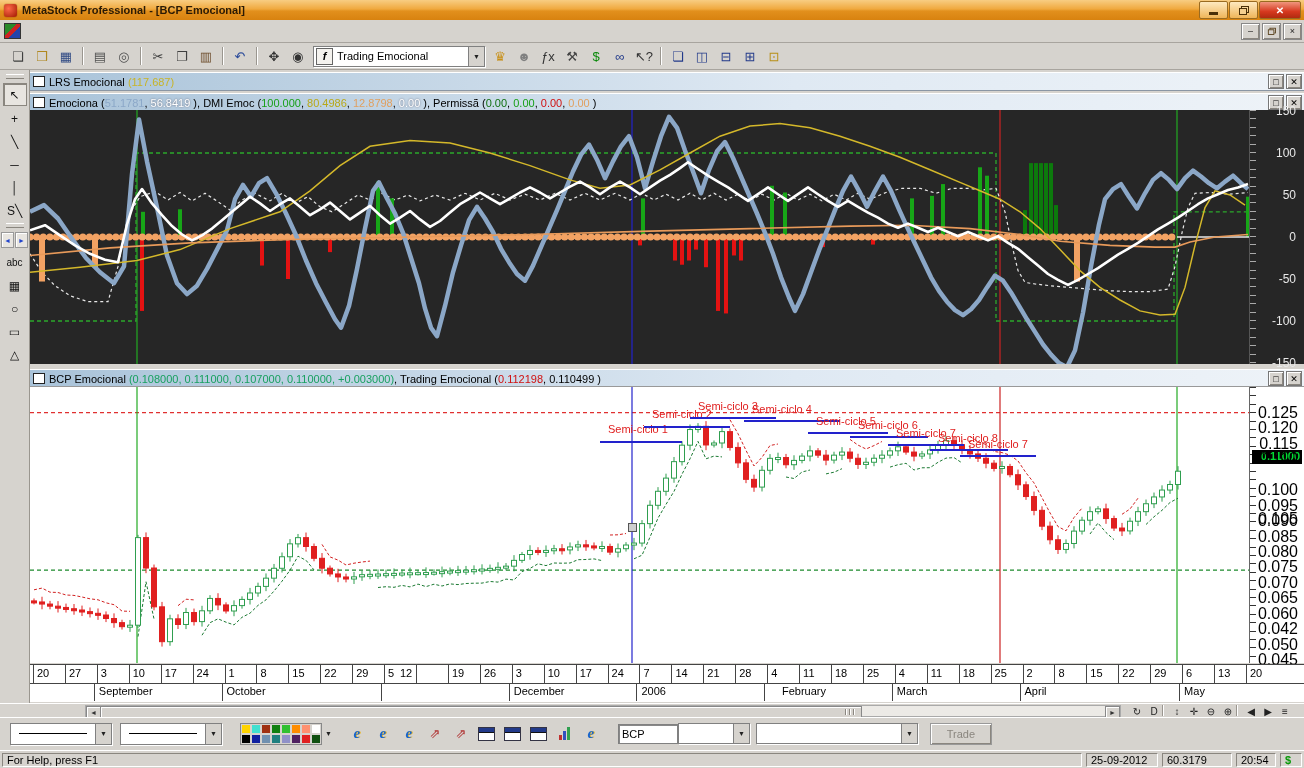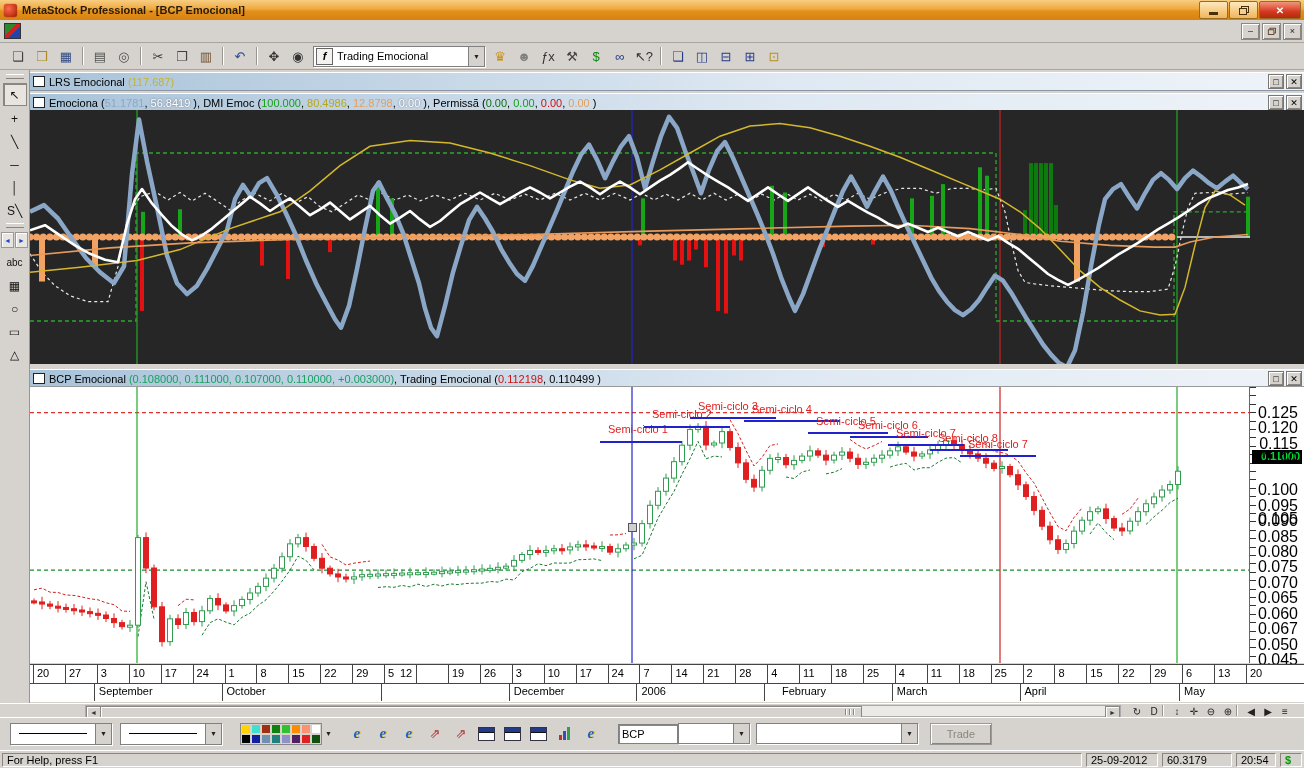--- a/index.html
+++ b/index.html
@@ -291,20 +291,30 @@
             <rect x="9" y="127" width="6" height="44.51999999999998" fill="#f2a263"></rect>
             <rect x="62" y="127" width="6" height="30.24000000000001" fill="#f2a263"></rect>
             <rect x="1044" y="127" width="6" height="44.51999999999998" fill="#f2a263"></rect>
             <line x1="0" y1="127" x2="1147" y2="127" stroke="#f2a263" stroke-width="7" stroke-dasharray="0.1 6.5" stroke-linecap="round"></line>
             <line x1="1147" y1="127" x2="1220" y2="127" stroke="#e8e8e8" stroke-width="1.4"></line>
             <polyline points="0,101.8 14,95.1 28,108.5 42,128.7 56,148.0 70,162.3 84,173.2 94,156.4 102,64.0 109,9.4 117,51.4 127,97.6 137,145.5 147,173.2 157,184.1 167,175.7 177,158.9 187,139.6 197,120.3 205,89.2 213,74.9 221,86.7 229,73.2 237,68.2 246,83.3 256,103.5 266,125.3 276,150.5 286,173.2 296,192.5 305,209.3 311,217.7 319,195.9 327,158.9 335,118.6 343,80.8 349,72.4 357,88.4 365,103.5 373,122.8 381,148.0 389,173.2 395,198.4 401,217.7 407,226.1 415,195.9 423,162.3 431,135.4 439,110.2 447,96.8 455,108.5 463,122.0 471,138.8 479,152.2 487,164.0 495,170.7 503,155.6 511,137.1 519,118.6 527,100.1 535,80.8 543,61.5 551,44.7 559,34.6 567,49.7 575,68.2 583,51.4 591,36.3 599,26.2 607,47.2 615,78.3 623,51.4 631,26.2 639,6.9 647,17.8 655,40.5 663,61.5 671,83.3 679,59.8 687,41.3 695,32.1 703,48.0 711,66.5 719,85.0 727,103.5 735,122.8 743,143.8 751,167.3 759,187.5 765,200.9 773,184.1 781,162.3 789,140.4 797,120.3 805,100.1 813,80.8 821,66.5 829,80.8 837,96.8 845,80.8 853,66.5 861,80.8 869,99.3 877,116.9 885,133.7 893,150.5 901,167.3 909,180.8 917,191.7 925,200.1 933,205.1 941,199.2 949,190.0 957,177.4 965,165.6 973,170.7 981,182.4 989,195.9 997,209.3 1005,221.9 1013,234.5 1021,244.6 1029,253.0 1037,257.2 1045,240.4 1053,202.6 1061,156.4 1069,114.4 1075,89.2 1083,79.1 1091,74.1 1099,86.7 1107,98.4 1115,83.3 1123,69.9 1131,63.2 1139,69.9 1147,79.1 1155,68.2 1163,60.6 1171,66.5 1179,73.2 1187,78.3 1195,71.6 1203,65.7 1211,73.2 1218,79.1" fill="none" stroke="#8ba7c7" stroke-width="4.5" stroke-linejoin="round"></polyline>
             <polyline points="0,162.3 50,157.2 107,150.5 150,139.6 200,118.6 250,101.8 280,80.8 310,55.6 340,36.3 380,30.4 420,32.9 460,43.0 500,55.6 540,69.9 570,78.3 600,74.9 630,59.8 660,43.0 690,26.2 720,16.1 750,13.6 780,17.8 810,26.2 840,36.3 870,47.2 900,59.8 930,72.4 950,80.8 970,89.2 990,101.8 1010,118.6 1030,139.6 1050,160.6 1070,177.4 1090,190.0 1110,200.9 1130,205.1 1145,204.3 1155,177.4 1165,135.4 1175,97.6 1185,80.8 1200,85.0 1215,95.1" fill="none" stroke="#d4b82a" stroke-width="1.5"></polyline>
             <polyline points="0,145.5 80,137.9 160,132.9 260,129.5 380,127.0 500,124.5 620,121.1 720,118.6 820,116.1 880,115.2 940,118.6 990,124.5 1030,131.2 1080,135.4 1125,137.1 1145,137.1 1160,132.0 1185,127.0 1218,124.5" fill="none" stroke="#e89a5a" stroke-width="1.6"></polyline>
             <polyline points="0,120.3 15,115.2 30,125.3 45,135.4 60,143.8 75,149.7 88,152.2 97,114.4 105,89.2 112,79.1 122,93.4 132,105.2 142,116.1 152,124.5 162,130.4 172,125.3 182,118.6 192,110.2 202,101.8 212,93.4 220,86.7 230,93.4 240,101.0 250,94.2 260,88.4 270,96.8 280,105.2 290,99.3 300,92.6 310,101.0 320,109.4 330,102.6 340,95.9 350,105.2 360,113.6 370,107.7 380,101.0 390,109.4 400,116.9 410,111.0 420,102.6 430,94.2 440,88.4 450,82.5 460,88.4 470,94.2 480,88.4 490,82.5 500,77.4 510,82.5 520,88.4 530,82.5 540,76.6 550,71.6 560,77.4 570,84.2 580,77.4 590,71.6 600,77.4 610,84.2 620,77.4 630,70.7 640,64.8 650,58.1 658,52.2 668,59.0 678,65.7 688,71.6 698,77.4 708,84.2 718,90.9 728,84.2 738,77.4 748,84.2 758,90.9 768,84.2 778,77.4 788,84.2 798,90.9 808,96.8 818,90.9 828,96.8 838,102.6 848,107.7 858,113.6 868,117.8 878,113.6 888,117.8 898,122.0 908,117.8 918,122.0 928,126.2 938,122.0 948,126.2 958,130.4 968,126.2 978,132.9 988,138.8 998,147.2 1008,155.6 1018,164.0 1028,169.8 1038,174.9 1048,169.8 1058,164.0 1068,158.1 1078,151.4 1088,144.6 1098,138.8 1108,132.9 1118,126.2 1128,119.4 1138,113.6 1148,107.7 1158,101.0 1168,94.2 1178,88.4 1188,84.2 1198,80.0 1208,77.4 1218,74.1" fill="none" stroke="#ffffff" stroke-width="2.6" stroke-linejoin="round"></polyline>
           </svg>
+        <div id="topaxis">
+            <span class="tickcol" style="color:#aaa"></span>
+            <span class="alabel" style="top: -6px;">150</span>
+            <span class="alabel" style="top: 36px;">100</span>
+            <span class="alabel" style="top: 78px;">50</span>
+            <span class="alabel" style="top: 120px;">0</span>
+            <span class="alabel" style="top: 162px;">-50</span>
+            <span class="alabel" style="top: 204px;">-100</span>
+            <span class="alabel" style="top: 246px;">-150</span>
+          </div>
       </div>
 
       <div class="pane-hdr" id="hdr-bcp" style="top:299px">
         <span class="hdr-box"></span>
         <span class="hdr-text" id="hdr-bcp-text"><span style="color: rgb(0, 0, 0);">BCP Emocional </span><span style="color: rgb(24, 160, 96);">(0.108000, 0.111000, 0.107000, 0.110000, +0.003000)</span><span style="color: rgb(0, 0, 0);">, Trading Emocional (</span><span style="color: rgb(208, 16, 16);">0.112198</span><span style="color: rgb(0, 0, 0);">, </span><span style="color: rgb(0, 0, 0);">0.110499</span><span style="color: rgb(0, 0, 0);"> )</span></span>
         <span class="hdr-btns">
           <span class="hdr-btn">□</span>
           <span class="hdr-btn">✕</span>
         </span>
       </div>
@@ -653,21 +663,21 @@
             <span class="alabel" style="top: 78.76px; margin-top: 44px;">0.105</span>
             <span class="alabel" style="top: 94.2px;">0.100</span>
             <span class="alabel" style="top: 109.64px;">0.095</span>
             <span class="alabel" style="top: 125.08px;">0.090</span>
             <span class="alabel" style="top: 140.52px;">0.085</span>
             <span class="alabel" style="top: 155.96px;">0.080</span>
             <span class="alabel" style="top: 171.4px;">0.075</span>
             <span class="alabel" style="top: 186.84px;">0.070</span>
             <span class="alabel" style="top: 202.28px;">0.065</span>
             <span class="alabel" style="top: 217.72px;">0.060</span>
-            <span class="alabel" style="top: 233.16px;">0.067</span>
+            <span class="alabel" style="top: 233.16px;">0.042</span>
             <span class="alabel" style="top: 248.6px;">0.050</span>
             <span class="alabel" style="top: 264.04px;">0.045</span>
           </div>
       <div class="gripbox" style="left: 598px; top: 136px;"></div>
         </div>
 
       <div id="dateaxis">
         <div id="days">
             <div class="daytick" style="left: 3px;"></div>
             <span class="daylabel" style="left: 7px;">20</span>

